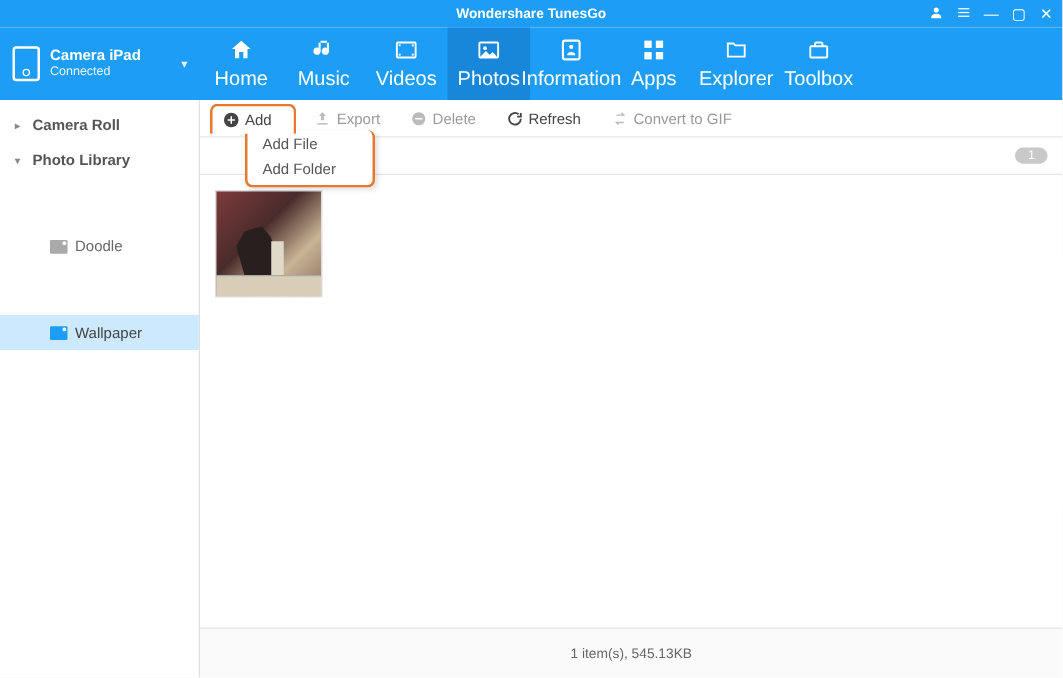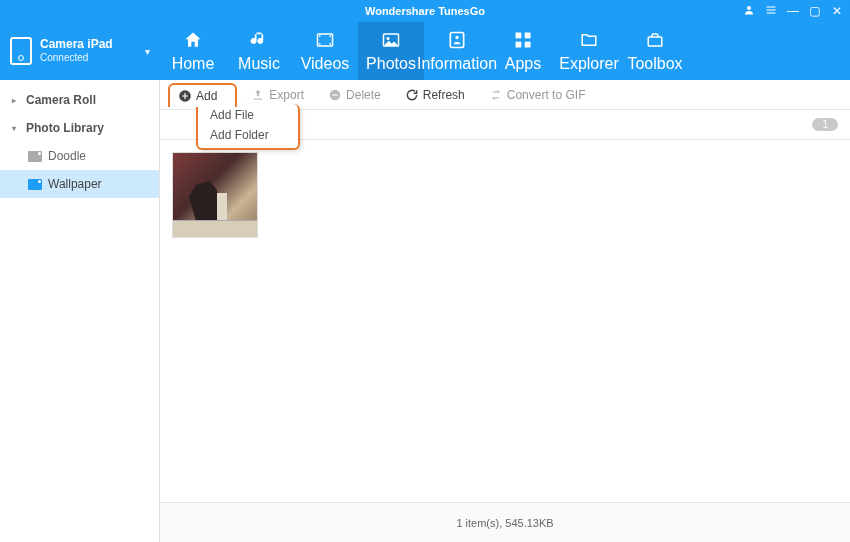--- a/index.html
+++ b/index.html
@@ -30,21 +30,21 @@
     
     
     .body { flex: 1; display: flex; min-height: 0; border-radius: 28px; }
     
     
     .sidebar { width: 160px; border-right: 1px solid #e0e0e0; background: #fff; font-size: 12px; padding-top: 6px; }
     .side-item { height: 28px; display: flex; align-items: center; padding: 0 12px; cursor: pointer; color: #666; gap: 6px; }
     .side-item.section { font-weight: 600; color: #555; }
     .side-item.section::before { content: "▸"; font-size: 8px; margin-right: 2px; color: #888; width: 6px; }
     .side-item.section.expanded::before { content: "▾"; }
-    .side-item.child { padding-left: 28px; }
+    .side-item.child { padding-left: 40px; margin-top: 41px; }
     .side-item.child.active { background: #cce9fd; color: #444; }
     .side-thumb { width: 14px; height: 11px; background: #aaa; border-radius: 1px; display: inline-block; position: relative; }
     .side-thumb.active { background: #1e9df7; }
     .side-thumb::after { content: ""; position: absolute; right: 1px; top: 1px; width: 3px; height: 3px; border-radius: 50%; background: #fff; }
     
     
     .main { flex: 1; display: flex; flex-direction: column; background: #fff; position: relative; min-width: 0; }
     
     
     .toolbar { height: 30px; display: flex; align-items: center; border-bottom: 1px solid #e6e6e6; padding: 0 8px; font-size: 12px; gap: 4px; position: relative; }

